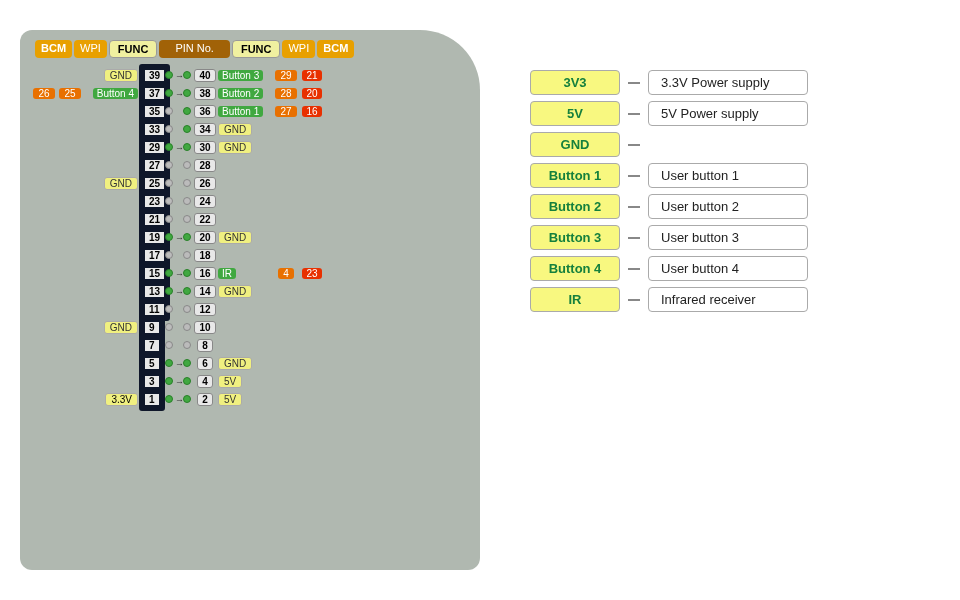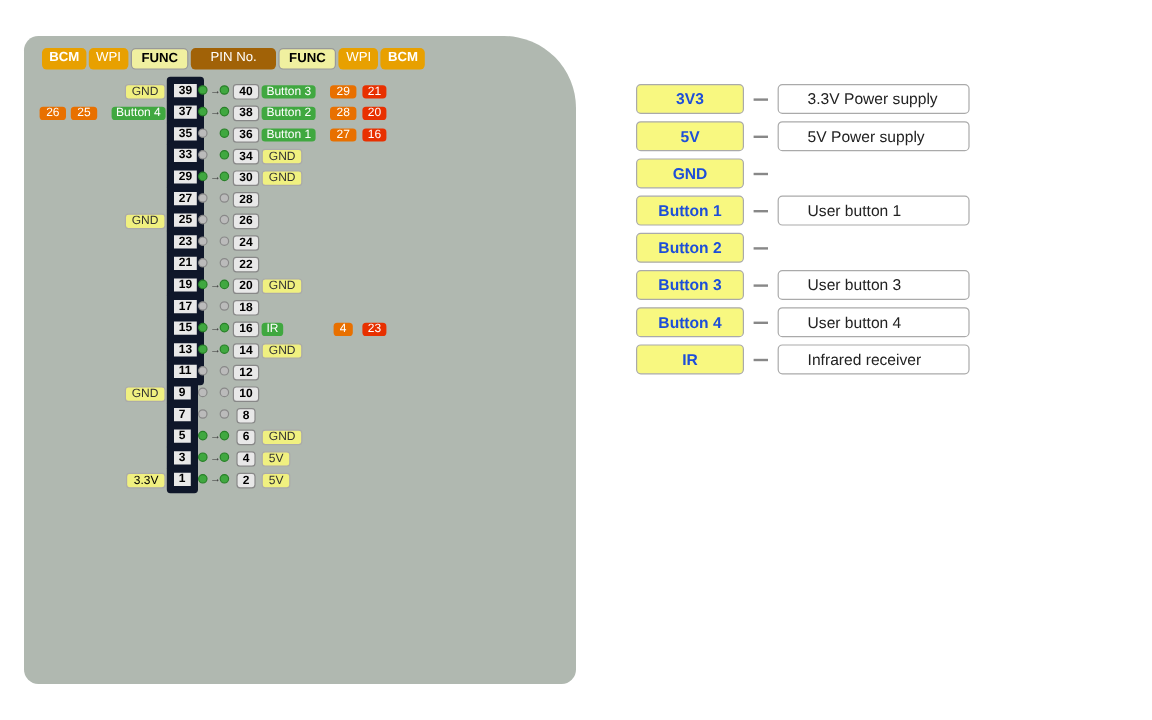--- a/index.html
+++ b/index.html
@@ -138,35 +138,35 @@
     }
     .legend-badge {
       width: 90px;
       text-align: center;
       border: 1.5px solid #aaa;
       border-radius: 4px;
       background: #f8f880;
       padding: 4px 8px;
       font-size: 13px;
       font-weight: bold;
-      color: #1d4ed8;
+      color: #15803d;
     }
     .legend-badge.btn {
       background: #f8f880;
     }
     .legend-line {
       width: 12px;
       height: 2px;
       background: #888;
     }
     .legend-label-box {
       border: 1.5px solid #aaa;
       border-radius: 4px;
       background: #fff;
-      padding: 4px 24px;
+      padding: 4px 12px;
       font-size: 13px;
       color: #222;
       min-width: 160px;
     }
   </style>
 </head>
 <body>
 
 <div class="main-container">
 
@@ -528,20 +528,21 @@
     <div class="legend-line"></div>
   </div>
       <div class="legend-row">
     <div class="legend-badge btn">Button 1</div>
     <div class="legend-line"></div>
     <div class="legend-label-box">User button 1</div>
   </div>
       <div class="legend-row">
     <div class="legend-badge btn">Button 2</div>
     <div class="legend-line"></div>
+    <div class="legend-label-box">User button 2</div>
   </div>
       <div class="legend-row">
     <div class="legend-badge btn">Button 3</div>
     <div class="legend-line"></div>
     <div class="legend-label-box">User button 3</div>
   </div>
       <div class="legend-row">
     <div class="legend-badge btn">Button 4</div>
     <div class="legend-line"></div>
     <div class="legend-label-box">User button 4</div>

